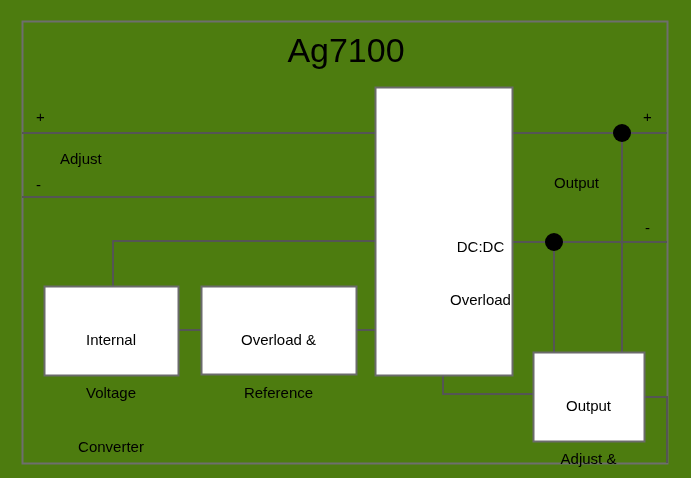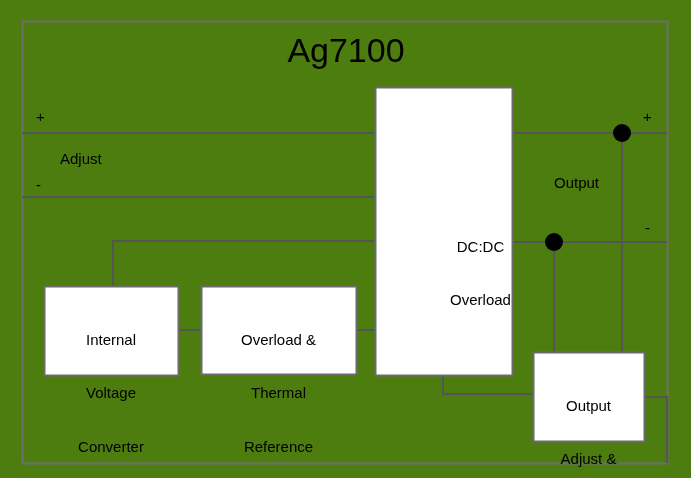--- a/index.html
+++ b/index.html
@@ -109,21 +109,20 @@
   </div>
 
   <div class="lbl box-label" style="left:44px; top:296px; width:134px;">
     <div>Internal</div>
     <div>Voltage</div>
     <div>Converter</div>
   </div>
 
   <div class="lbl box-label" style="left:201px; top:296px; width:155px;">
     <div>Overload &amp;</div>
-    <div>Thermal</div>
     <div>Reference</div>
   </div>
 
   <div class="lbl box-label" style="left:533px; top:362px; width:111px;">
     <div>Output</div>
     <div>Adjust &amp;</div>
     
   </div>
 
 </div>

